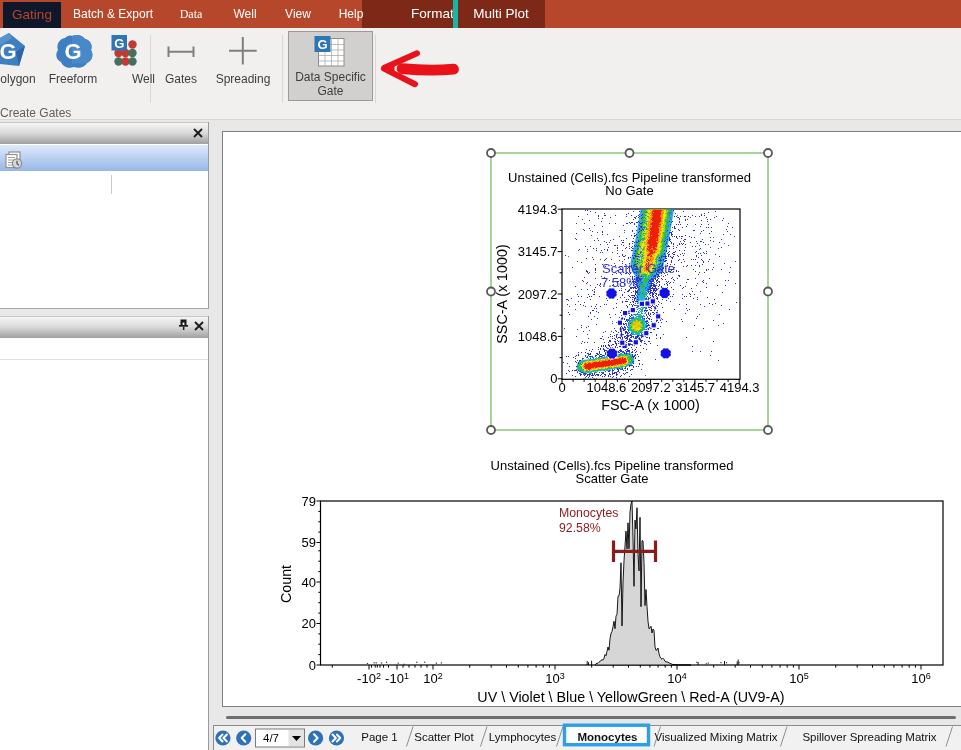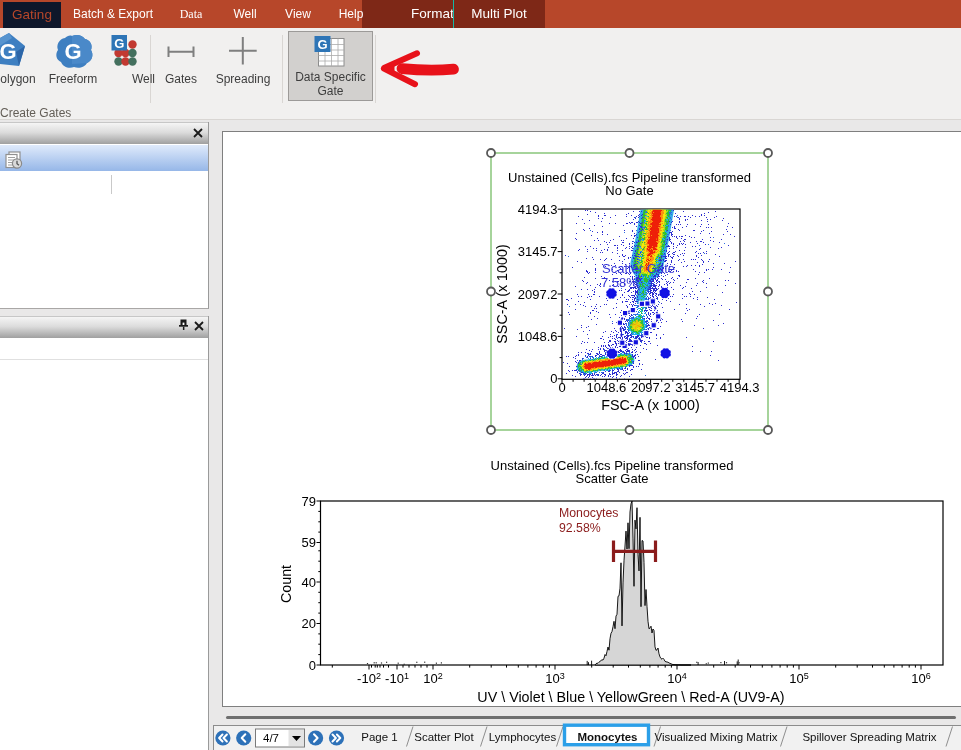--- a/index.html
+++ b/index.html
@@ -24,21 +24,21 @@
 svg text { font-family:"Liberation Sans", sans-serif; }
 .tk { font-size:13px; fill:#000; }
 .ttl { font-size:13px; fill:#000; }
 .atl { font-size:14.3px; fill:#000; }
 </style>
 </head>
 <body>
 
 <div class="abs" id="tabbar">
   <div class="dtab" style="left:362px;width:96px;padding-left:45px;">Format</div>
-  <div class="dtab" style="left:452.5px;width:92px;border-left:1px solid #14b8a6;">Multi Plot</div>
+  <div class="dtab" style="left:452.5px;width:92px;border-left:5px solid #14b8a6;">Multi Plot</div>
   <div class="rtab" style="left:53px;width:120px;">Batch &amp; Export</div>
   <div class="rtab" style="left:171px;width:40px;font-family:Liberation Serif, serif;">Data</div>
   <div class="rtab" style="left:223px;width:44px;">Well</div>
   <div class="rtab" style="left:277px;width:42px;">View</div>
   <div class="rtab" style="left:330px;width:42px;">Help</div>
 </div>
 <div id="gatingtab">Gating</div>
 
 <div class="abs" id="ribbon">
   <div class="sep" style="left:150px;top:7px;height:68px;"></div>

